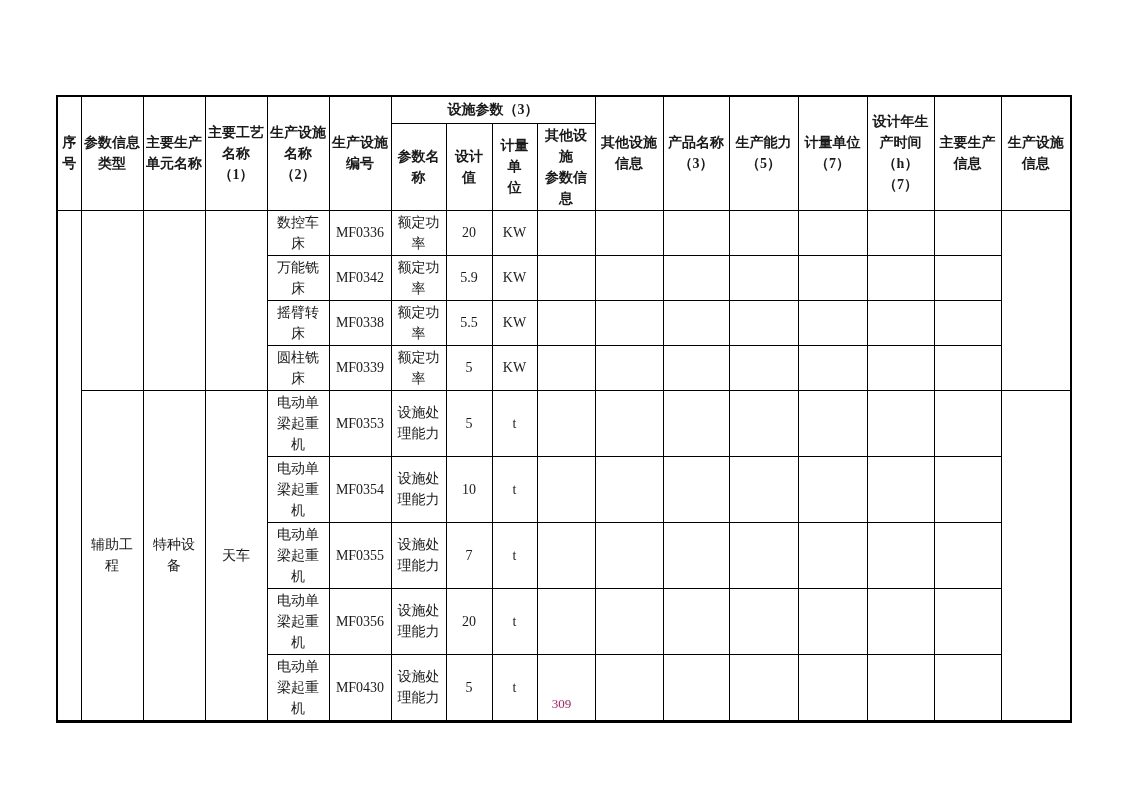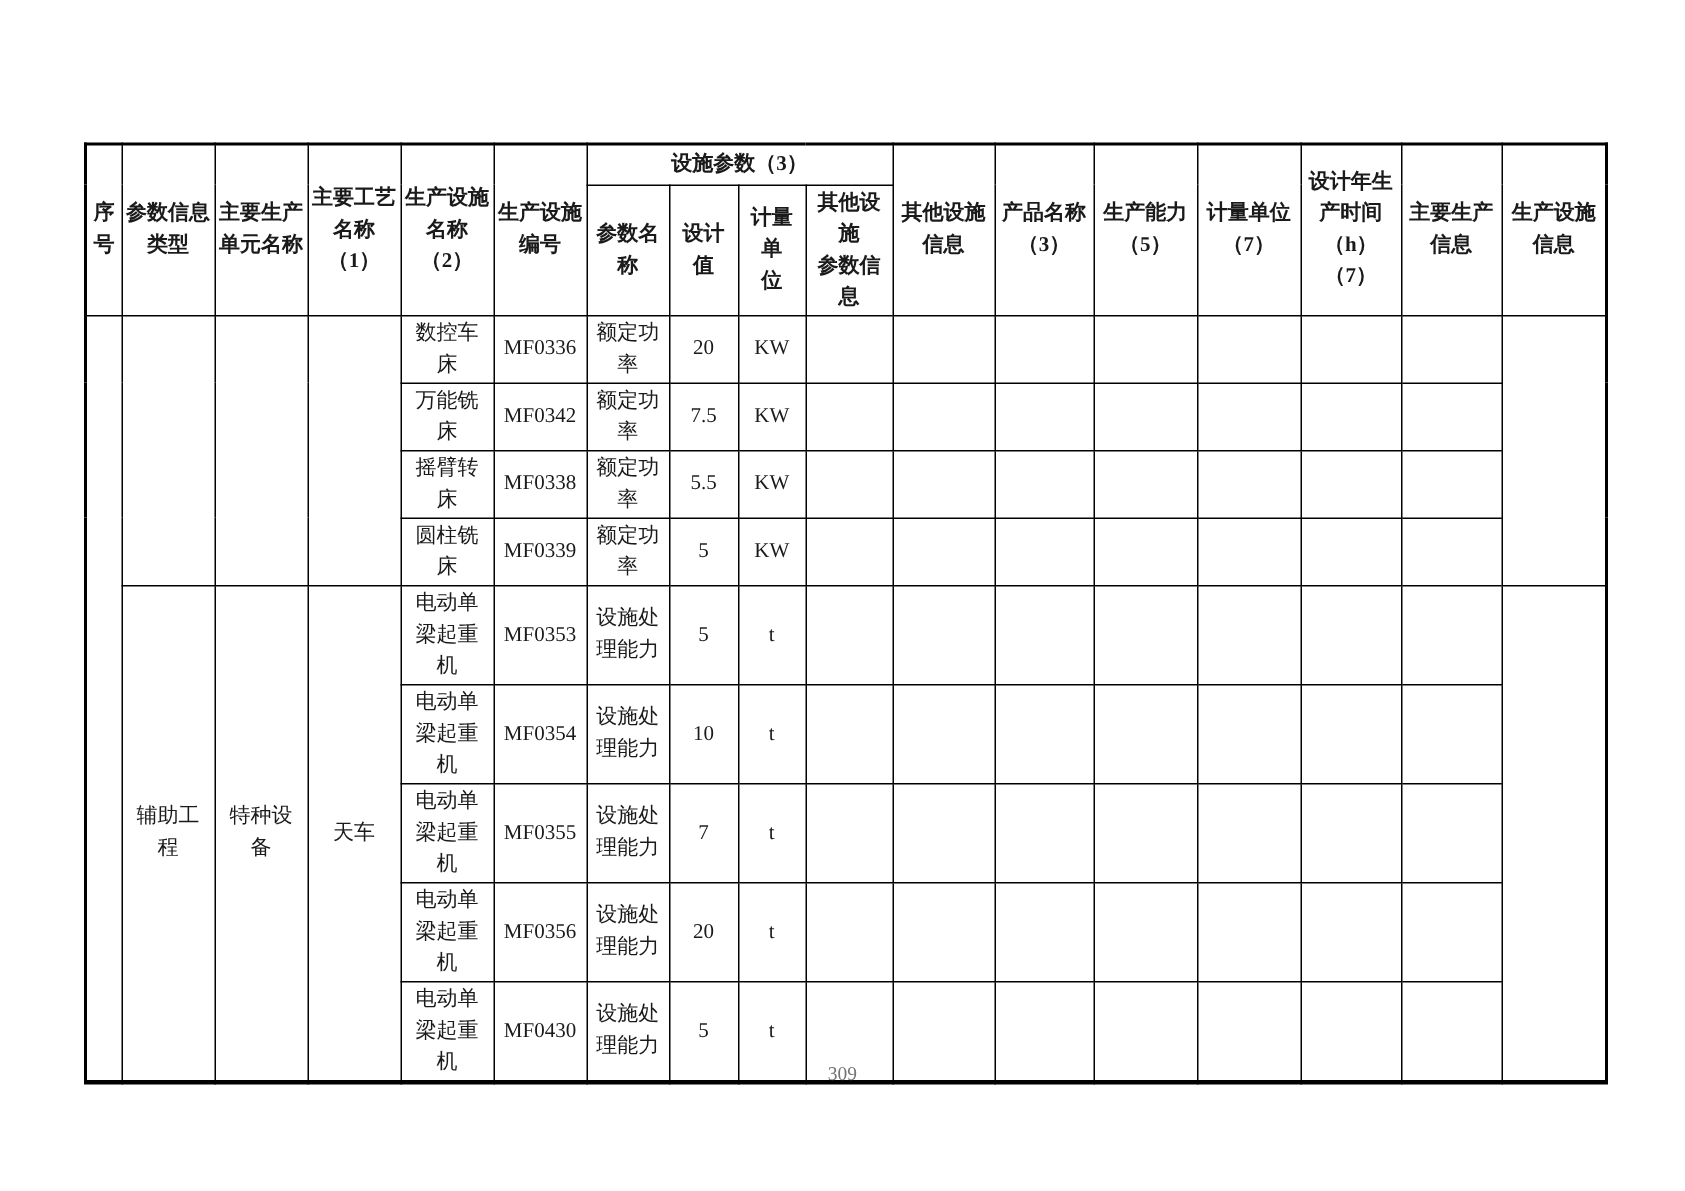--- a/index.html
+++ b/index.html
@@ -44,22 +44,21 @@
   tr.r7 { height: 63px; }
   tr.r8 { height: 61px; }
   tr.r9 { height: 60px; }
   .pageno {
     position: absolute;
     top: 696px;
     left: 0;
     width: 100%;
     text-align: center;
     font-size: 13px;
-    color: #737373;
-    margin-top: 12px;
+    color: #be185d;
   }
 </style>
 </head>
 <body>
 
 <div class="page">
 
   <table class="facility">
     <colgroup>
       <col style="width:24px">
@@ -141,21 +140,21 @@
         <td></td>
         <td></td>
         <td rowspan="4"></td>
       </tr>
       <tr class="rA">
         <td>万能铣
 床</td>
         <td>MF0342</td>
         <td>额定功
 率</td>
-        <td>7.5</td>
+        <td>5.9</td>
         <td>KW</td>
         <td></td>
         <td></td>
         <td></td>
         <td></td>
         <td></td>
         <td></td>
         <td></td>
       </tr>
       <tr class="rA">

